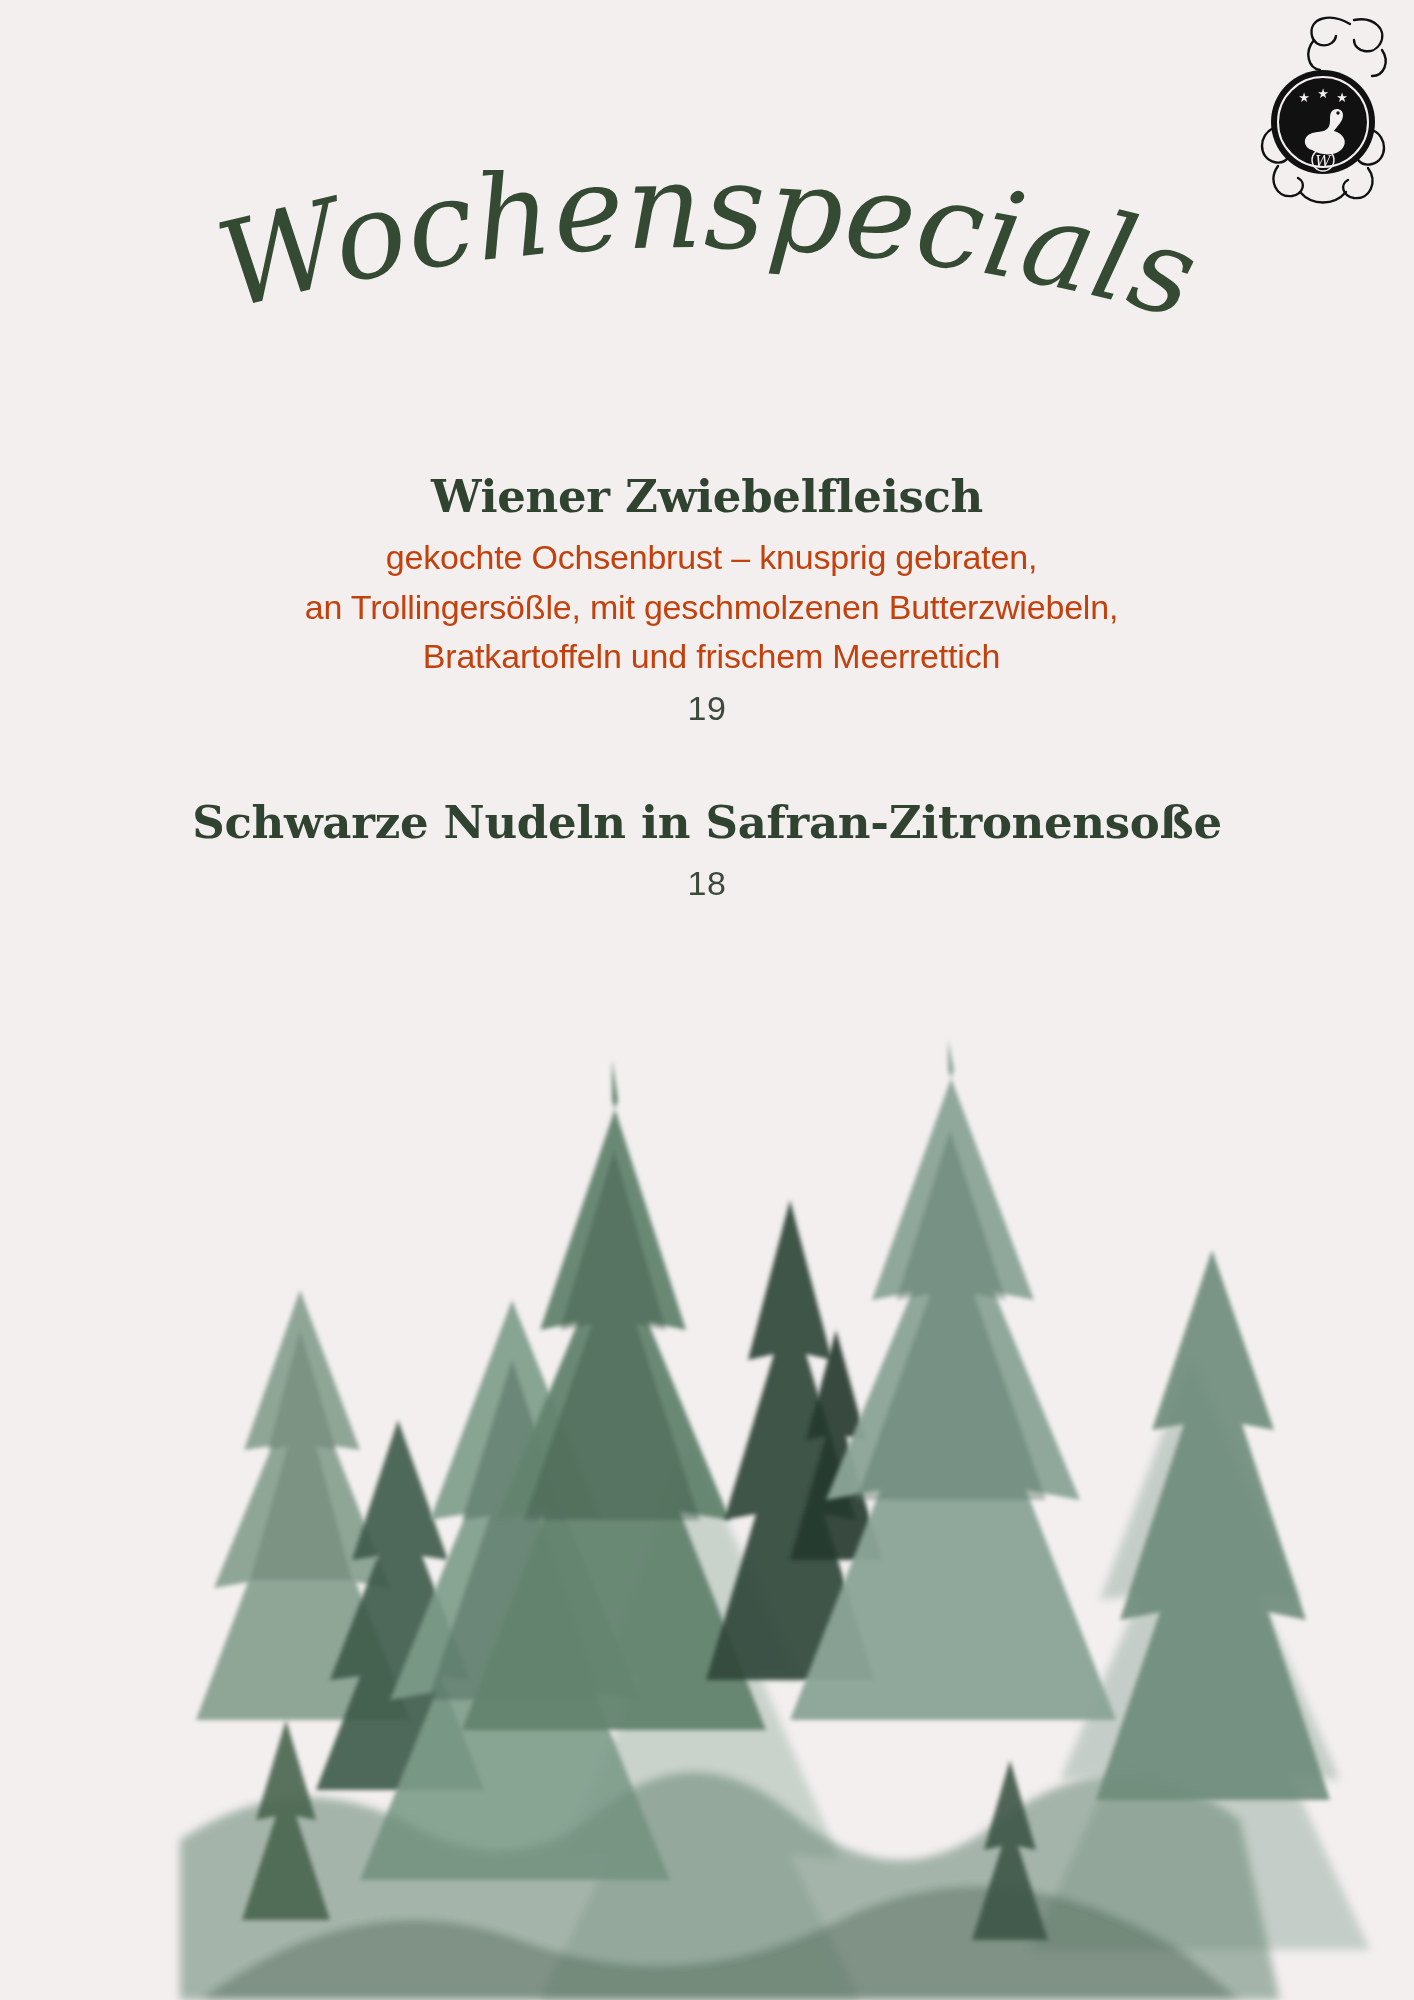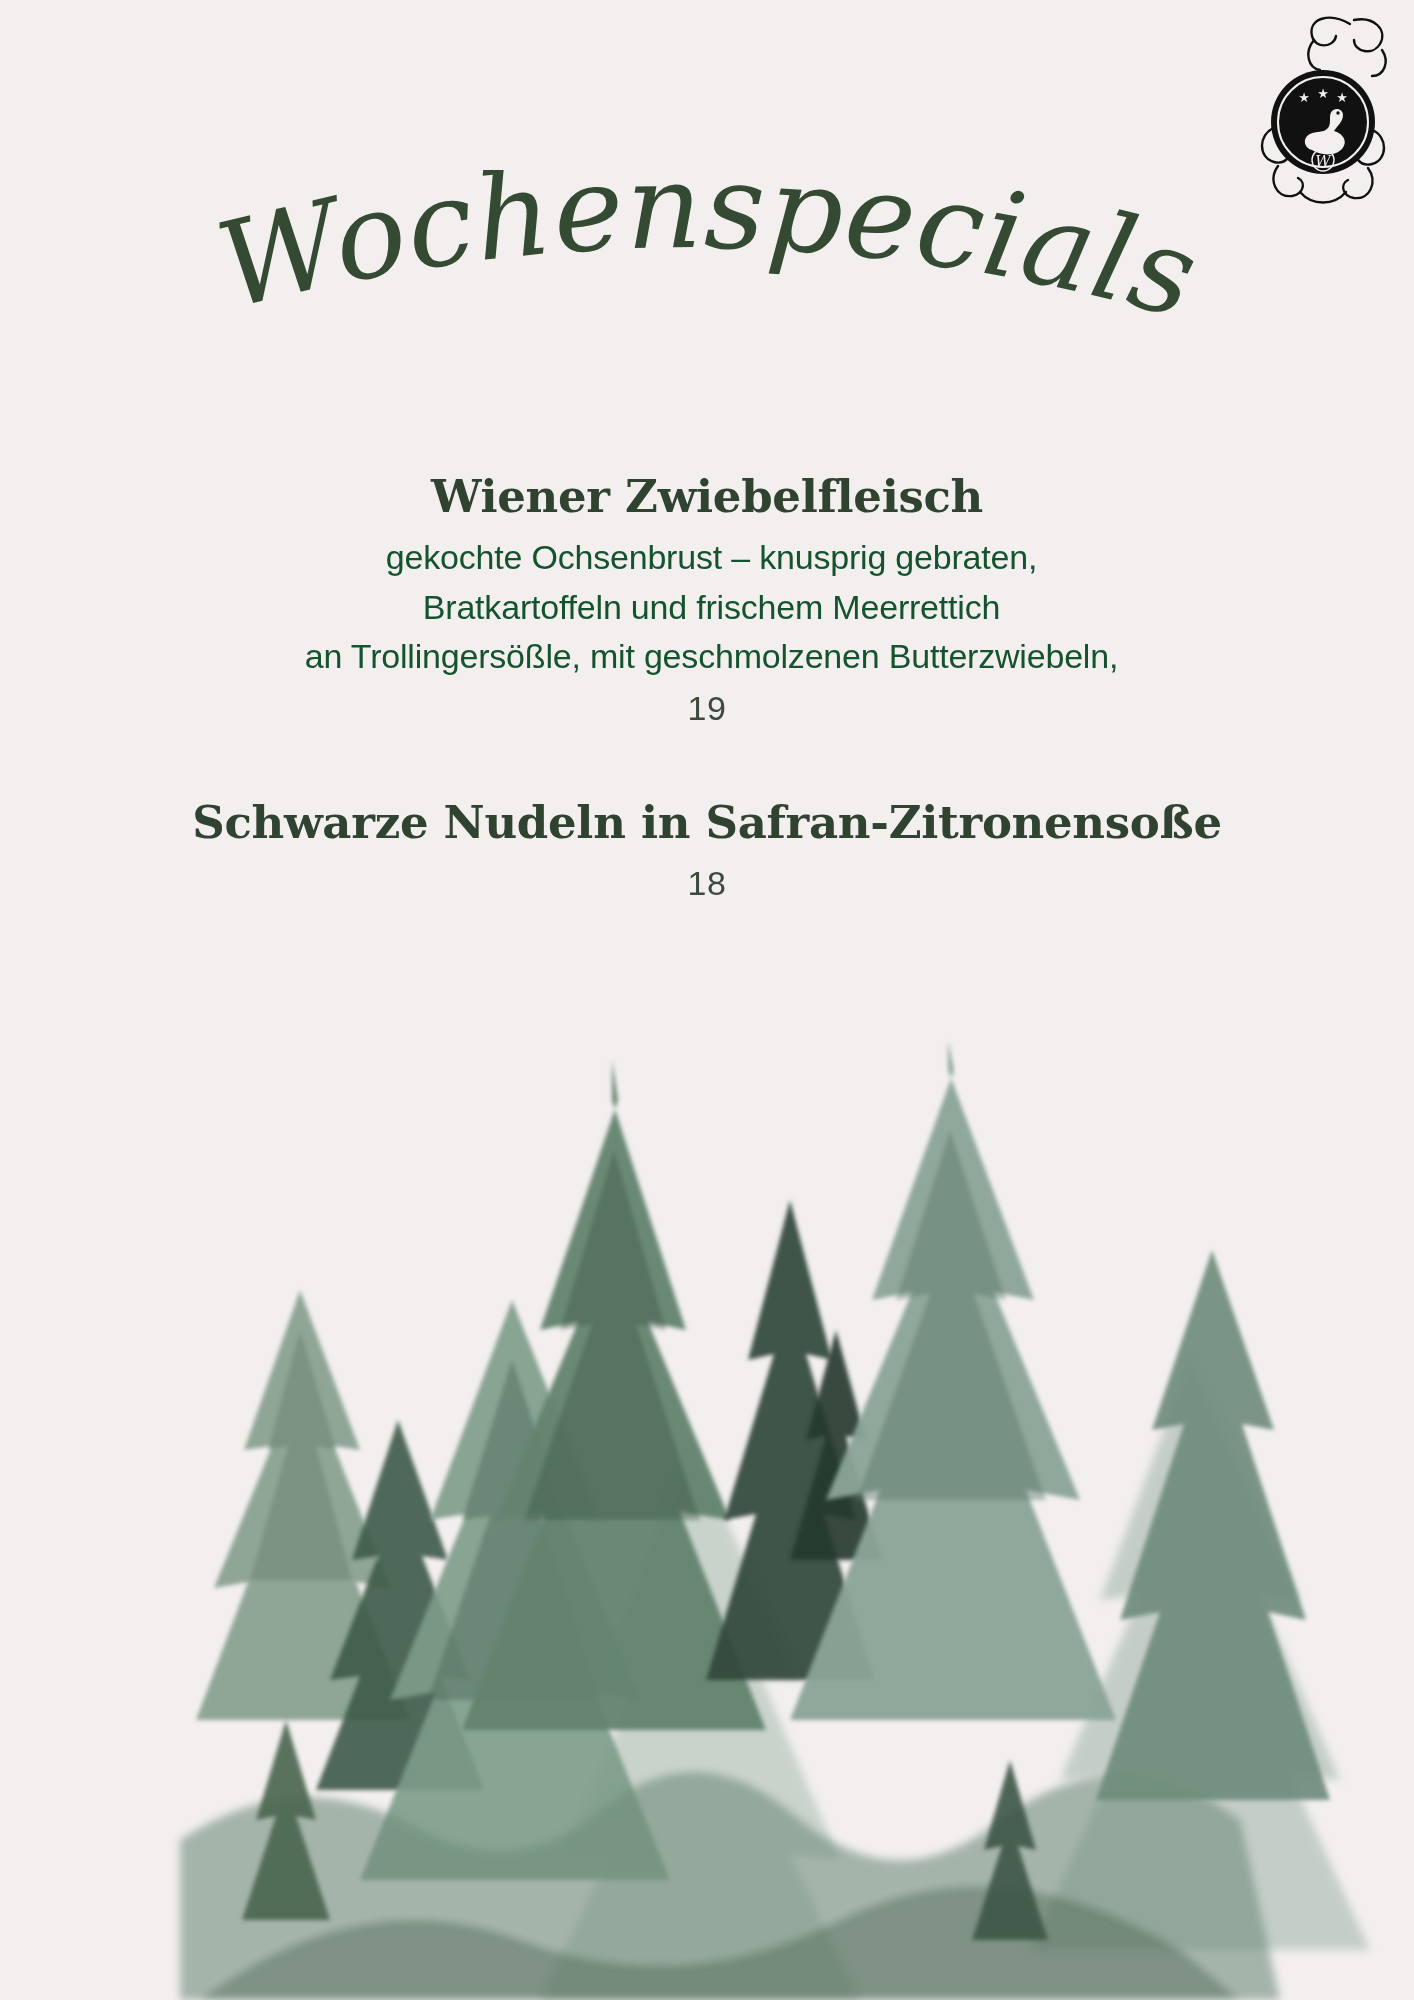--- a/index.html
+++ b/index.html
@@ -75,21 +75,21 @@
     font-size: 45px;
     line-height: 1.18;
     letter-spacing: -0.3px;
     margin-bottom: 10px;
   }
   .dish-name.long {
     font-size: 45px;
   }
   .dish-desc {
     font-family: "Liberation Sans", sans-serif;
-    color: #14532d;
+    color: #c2410c;
     font-size: 34px;
     line-height: 1.46;
     font-weight: 400;
     letter-spacing: -0.2px;
     margin-left: 9px;
   }
   .dish-price {
     font-family: "Liberation Sans", sans-serif;
     color: #3c4a3d;
     font-size: 34px;
@@ -159,22 +159,22 @@
         <textPath href="#titleArc" startOffset="50%">Wochenspecials</textPath>
       </text>
     </svg>
   </div>
 
   <div class="menu">
 
     <div class="dish">
       <div class="dish-name">Wiener Zwiebelfleisch</div>
       <div class="dish-desc">gekochte Ochsenbrust – knusprig gebraten,</div>
+      <div class="dish-desc">an Trollingersößle, mit geschmolzenen Butterzwiebeln,</div>
       <div class="dish-desc">Bratkartoffeln und frischem Meerrettich</div>
-      <div class="dish-desc">an Trollingersößle, mit geschmolzenen Butterzwiebeln,</div>
       <div class="dish-price">19</div>
     </div>
 
     <div class="dish">
       <div class="dish-name long">Schwarze Nudeln in Safran-Zitronensoße</div>
       <div class="dish-price">18</div>
     </div>
 
   </div>
 

